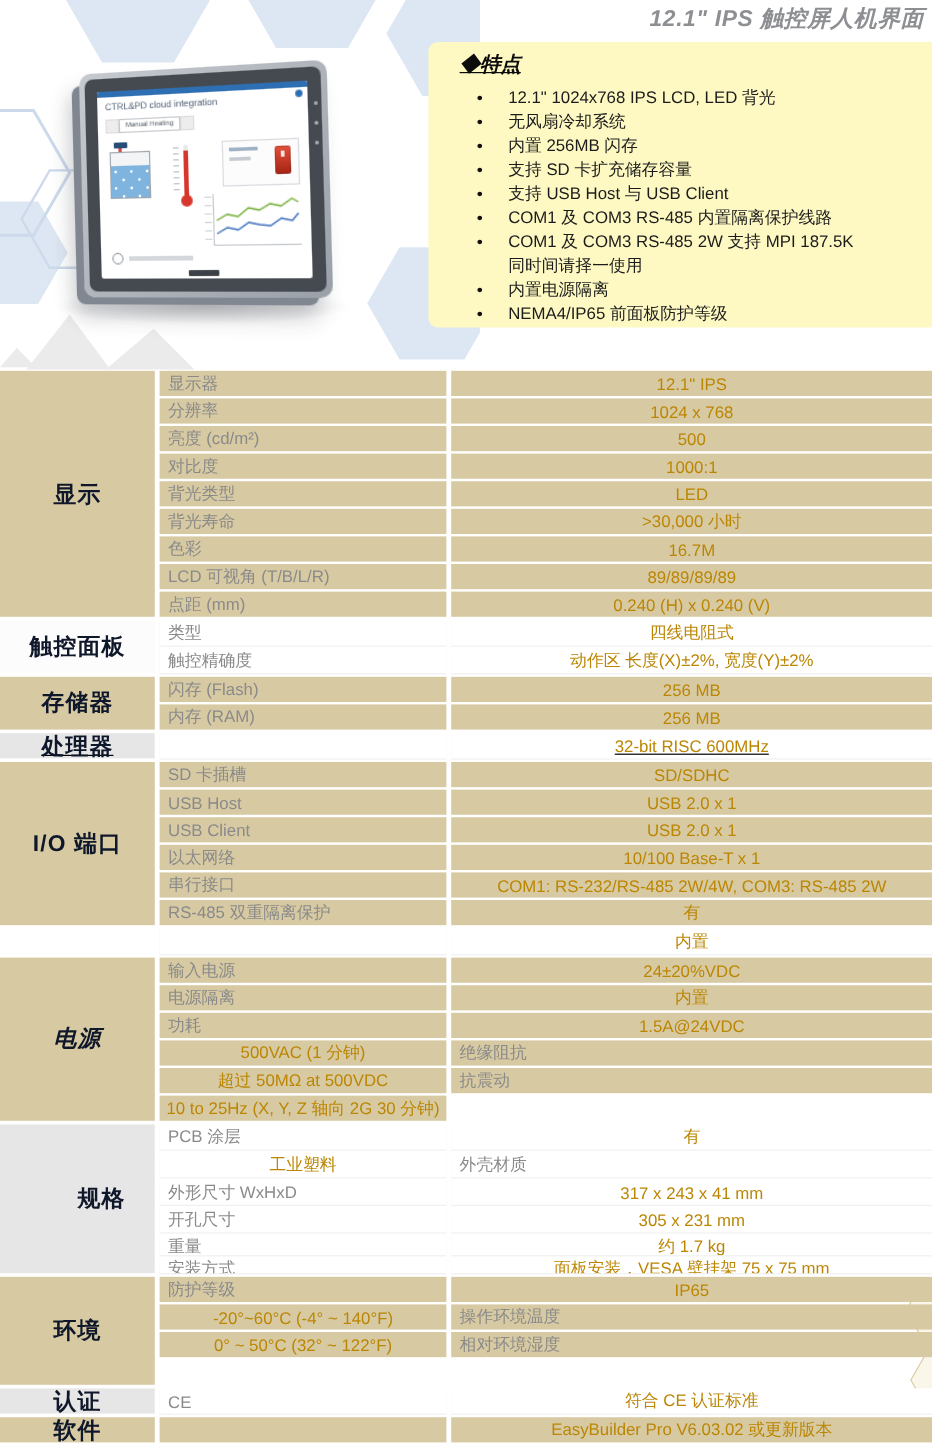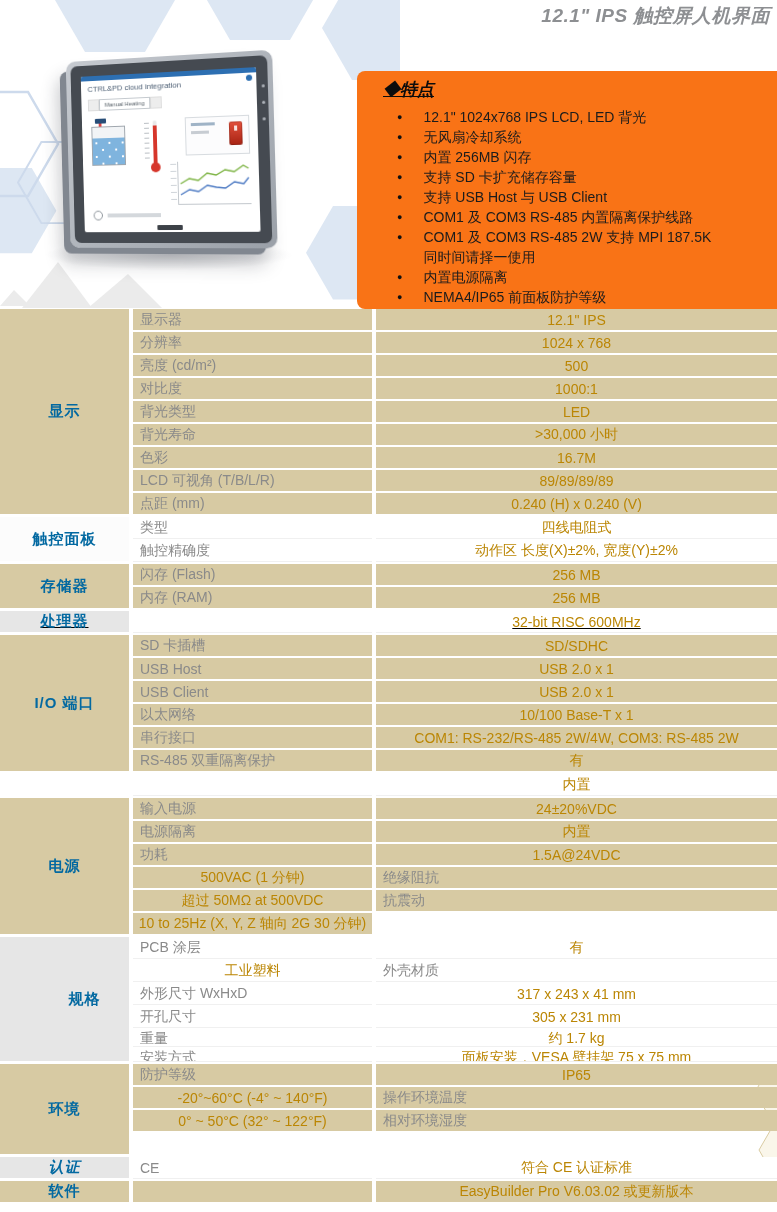--- a/index.html
+++ b/index.html
@@ -12,21 +12,21 @@
   .hexes-br{position:absolute;right:0;top:1066px;z-index:0}
   
   .page-title{
     position:absolute;top:3px;right:7px;z-index:3;
     font-size:19px;font-weight:bold;font-style:italic;color:#8d8f92;
     letter-spacing:.5px;white-space:nowrap;
   }
   
   .feat-panel{
     position:absolute;left:357px;top:35px;width:420px;height:238px;
-    background:#f97316;border-radius:8px 0 0 8px;z-index:1;margin-top:36px;
+    background:#fef9c3;border-radius:8px 0 0 8px;z-index:1;
   }
   .feat-head{
     margin:7px 0 4px 26px;font-size:17px;font-weight:bold;font-style:italic;
     color:#0c0c0c;text-decoration:underline;display:inline-block;
   }
   .feat-list{list-style:none;margin:2px 0 0 0;padding:0 6px 0 40px}
   .feat{display:flex;align-items:flex-start;line-height:20px;font-size:14px;color:#1c1c1c}
   .feat .bullet{font-size:9px;line-height:20px;margin-right:21px;color:#111}
   .feat .ftext div{white-space:nowrap}
   
@@ -79,21 +79,21 @@
   .scr-foot .ico{width:8px;height:8px;border:1px solid #8d949b;border-radius:50%;margin-right:5px}
   .scr-foot .txt{width:56px;height:4px;background:#d4d8dc}
   .scr-logo{position:absolute;left:50%;bottom:2px;transform:translateX(-50%);width:26px;height:5px;background:#3c4147;border-radius:1px}
   
   .spec-table{position:absolute;left:0;top:309px;width:777px;z-index:2}
   .sec{display:grid;grid-template-columns:129px 239px 1fr;column-gap:4px;row-gap:2px;margin-bottom:3px}
   .cell{display:flex;align-items:center;overflow:hidden}
   .tan{background:#d7caa3}
   .lcell.light,.vcell.light{background:#ffffff;box-shadow:0 1px 0 rgba(0,0,0,.06)}
   .gcell.light{background:#e6e6e6}
-  .gcell{justify-content:center;font-weight:bold;font-size:15px;color:#0369a1;letter-spacing:1px}
+  .gcell{justify-content:center;font-weight:bold;font-size:19px;color:#0f172a;letter-spacing:1px}
   .lcell{padding-left:7px;font-size:14px;color:#8a8a8a}
   .vcell{justify-content:center;text-align:center;font-size:14px;color:#bb8604}
   .clip{align-items:flex-start;line-height:18px}
 </style>
 </head>
 <body>
 
 <svg class="hexes" width="400" height="310" viewBox="0 0 400 310">
   <g fill="#dde7f3" stroke="none">
     <path transform="translate(55,-52)" d="M30,0 L90,0 L120,52 L90,104 L30,104 L0,52 Z"></path>
@@ -276,21 +276,21 @@
       <div class="cell vcell tan">COM1: RS-232/RS-485 2W/4W, COM3: RS-485 2W</div>
       <div class="cell lcell tan">RS-485 双重隔离保护</div>
       <div class="cell vcell tan">有</div>
     </section>
     <section class="sec" style="grid-template-rows: 21px;">
       <div class="cell gcell light" style="grid-row: 1 / span 1; margin-top: 44px;">万年历</div>
       <div class="cell lcell light"></div>
       <div class="cell vcell light">内置</div>
     </section>
     <section class="sec" style="grid-template-rows: 21px 21px 21px 21px 21px 21px;">
-      <div class="cell gcell tan" style="grid-row: 1 / span 6;">电源</div>
+      <div class="cell gcell tan" style="grid-row: 1 / span 6; font-style: italic;">电源</div>
       <div class="cell lcell tan">输入电源</div>
       <div class="cell vcell tan">24±20%VDC</div>
       <div class="cell lcell tan">电源隔离</div>
       <div class="cell vcell tan">内置</div>
       <div class="cell lcell tan">功耗</div>
       <div class="cell vcell tan">1.5A@24VDC</div>
       <div class="cell vcell tan">500VAC (1 分钟)</div>
       <div class="cell lcell tan">绝缘阻抗</div>
       <div class="cell vcell tan">超过 50MΩ at 500VDC</div>
       <div class="cell lcell tan">抗震动</div>
@@ -314,21 +314,21 @@
     <section class="sec" style="grid-template-rows: 21px 21px 21px 21px;">
       <div class="cell gcell tan" style="grid-row: 1 / span 4;">环境</div>
       <div class="cell lcell tan">防护等级</div>
       <div class="cell vcell tan">IP65</div>
       <div class="cell vcell tan">-20°~60°C (-4° ~ 140°F)</div>
       <div class="cell lcell tan">操作环境温度</div>
       <div class="cell vcell tan">0° ~ 50°C (32° ~ 122°F)</div>
       <div class="cell lcell tan">相对环境湿度</div>
     </section>
     <section class="sec" style="grid-template-rows: 21px;">
-      <div class="cell gcell light" style="grid-row: 1 / span 1; font-style: italic;">认证</div>
+      <div class="cell gcell light" style="grid-row: 1 / span 1;">认证</div>
       <div class="cell lcell light">CE</div>
       <div class="cell vcell light">符合 CE 认证标准</div>
     </section>
     <section class="sec" style="grid-template-rows: 21px;">
       <div class="cell gcell tan" style="grid-row: 1 / span 1;">软件</div>
       <div class="cell lcell tan"></div>
       <div class="cell vcell tan">EasyBuilder Pro V6.03.02 或更新版本</div>
     </section>
   </div>
 

